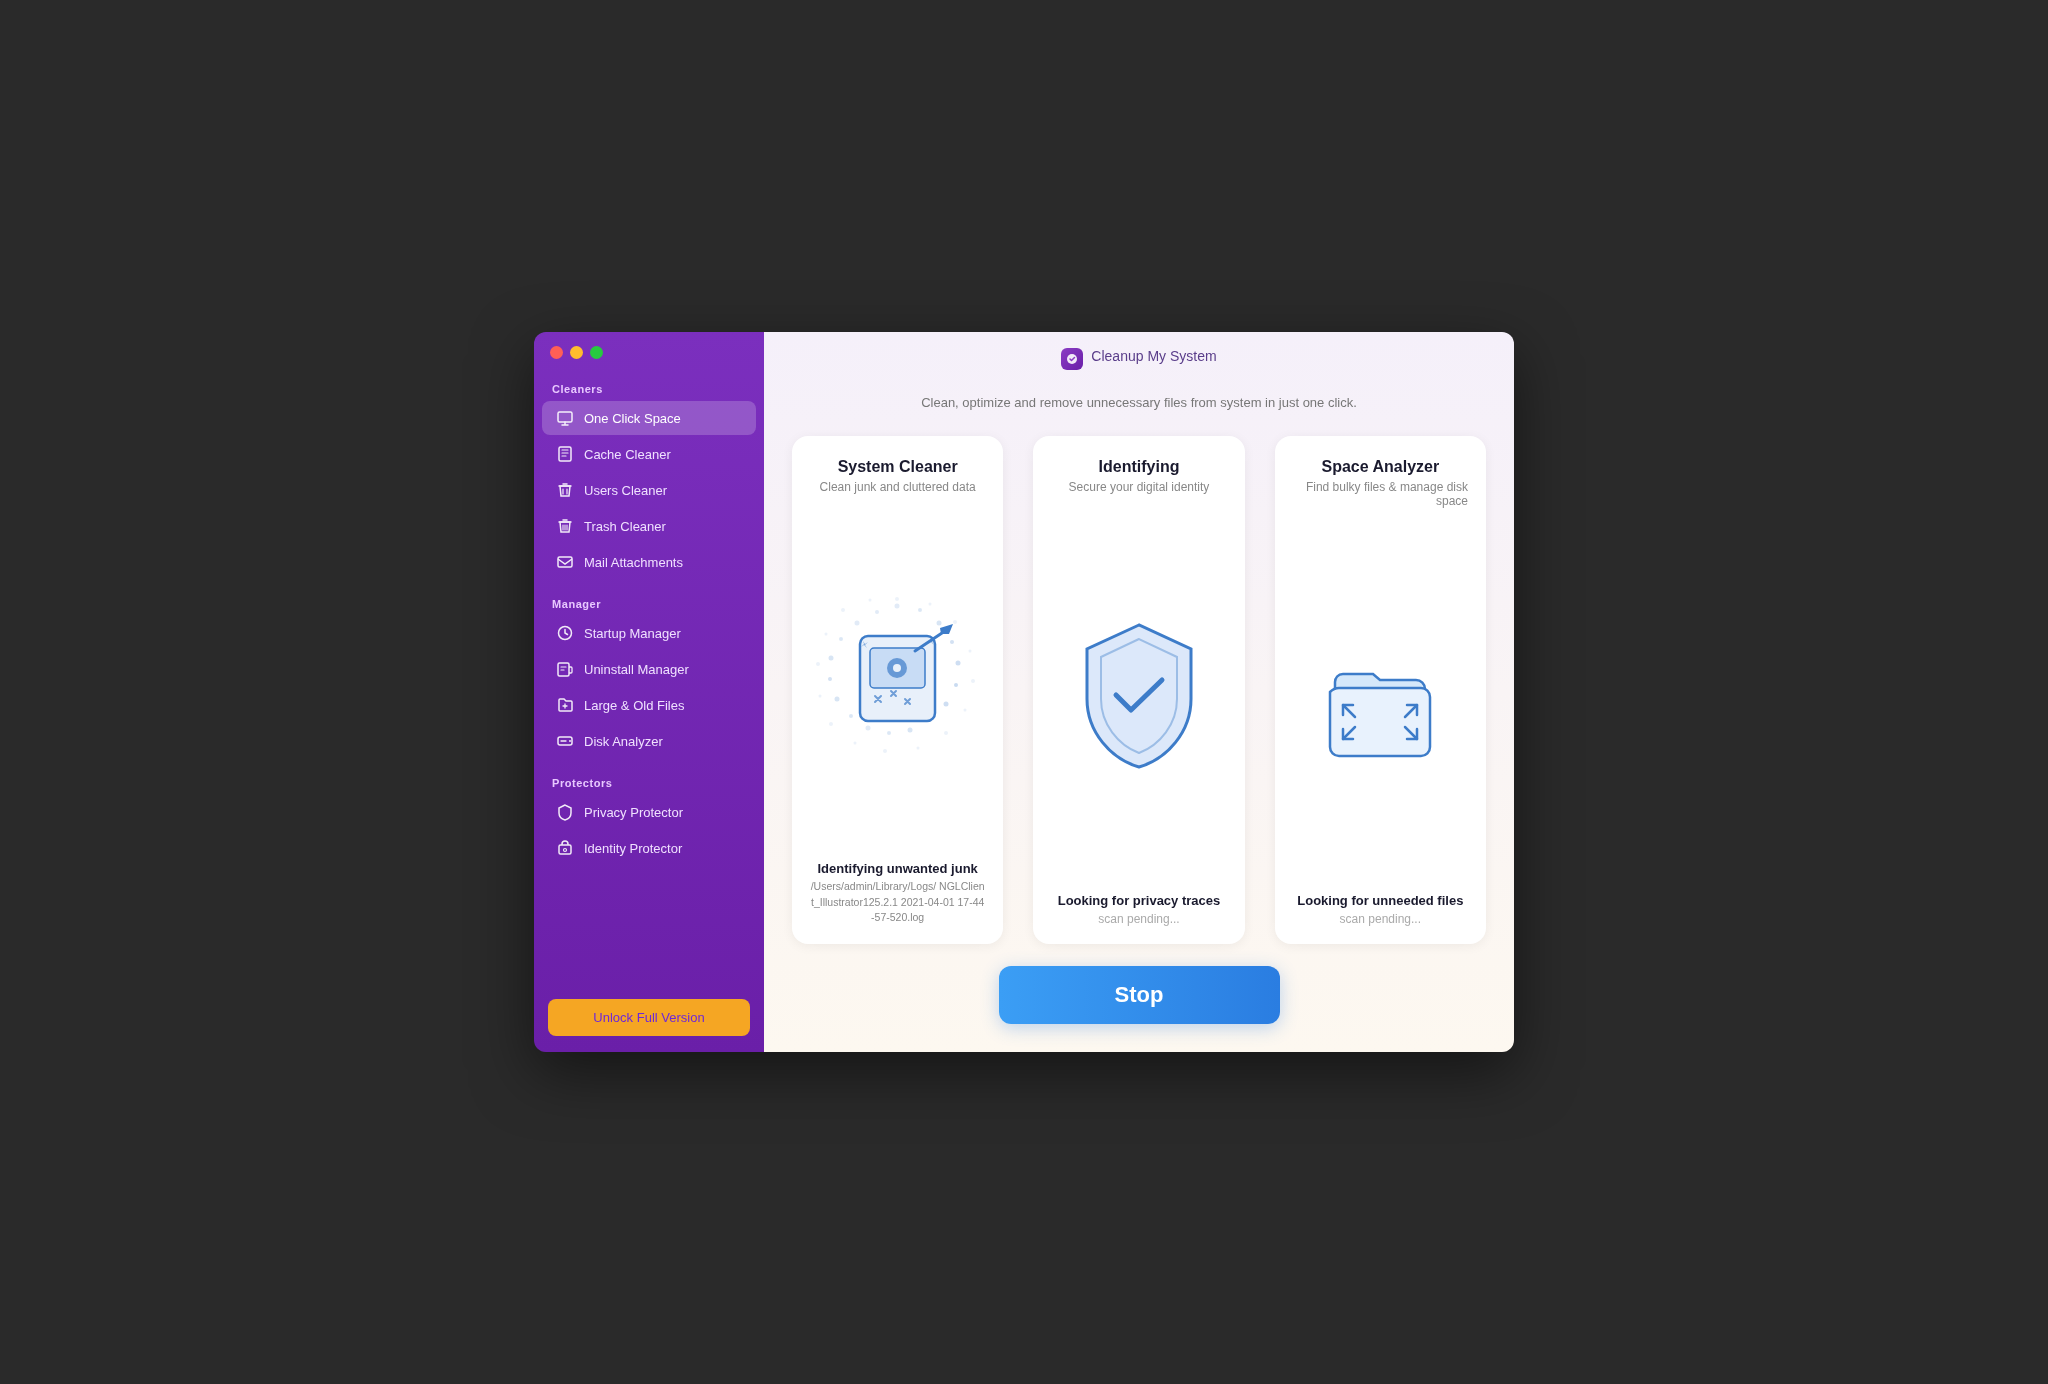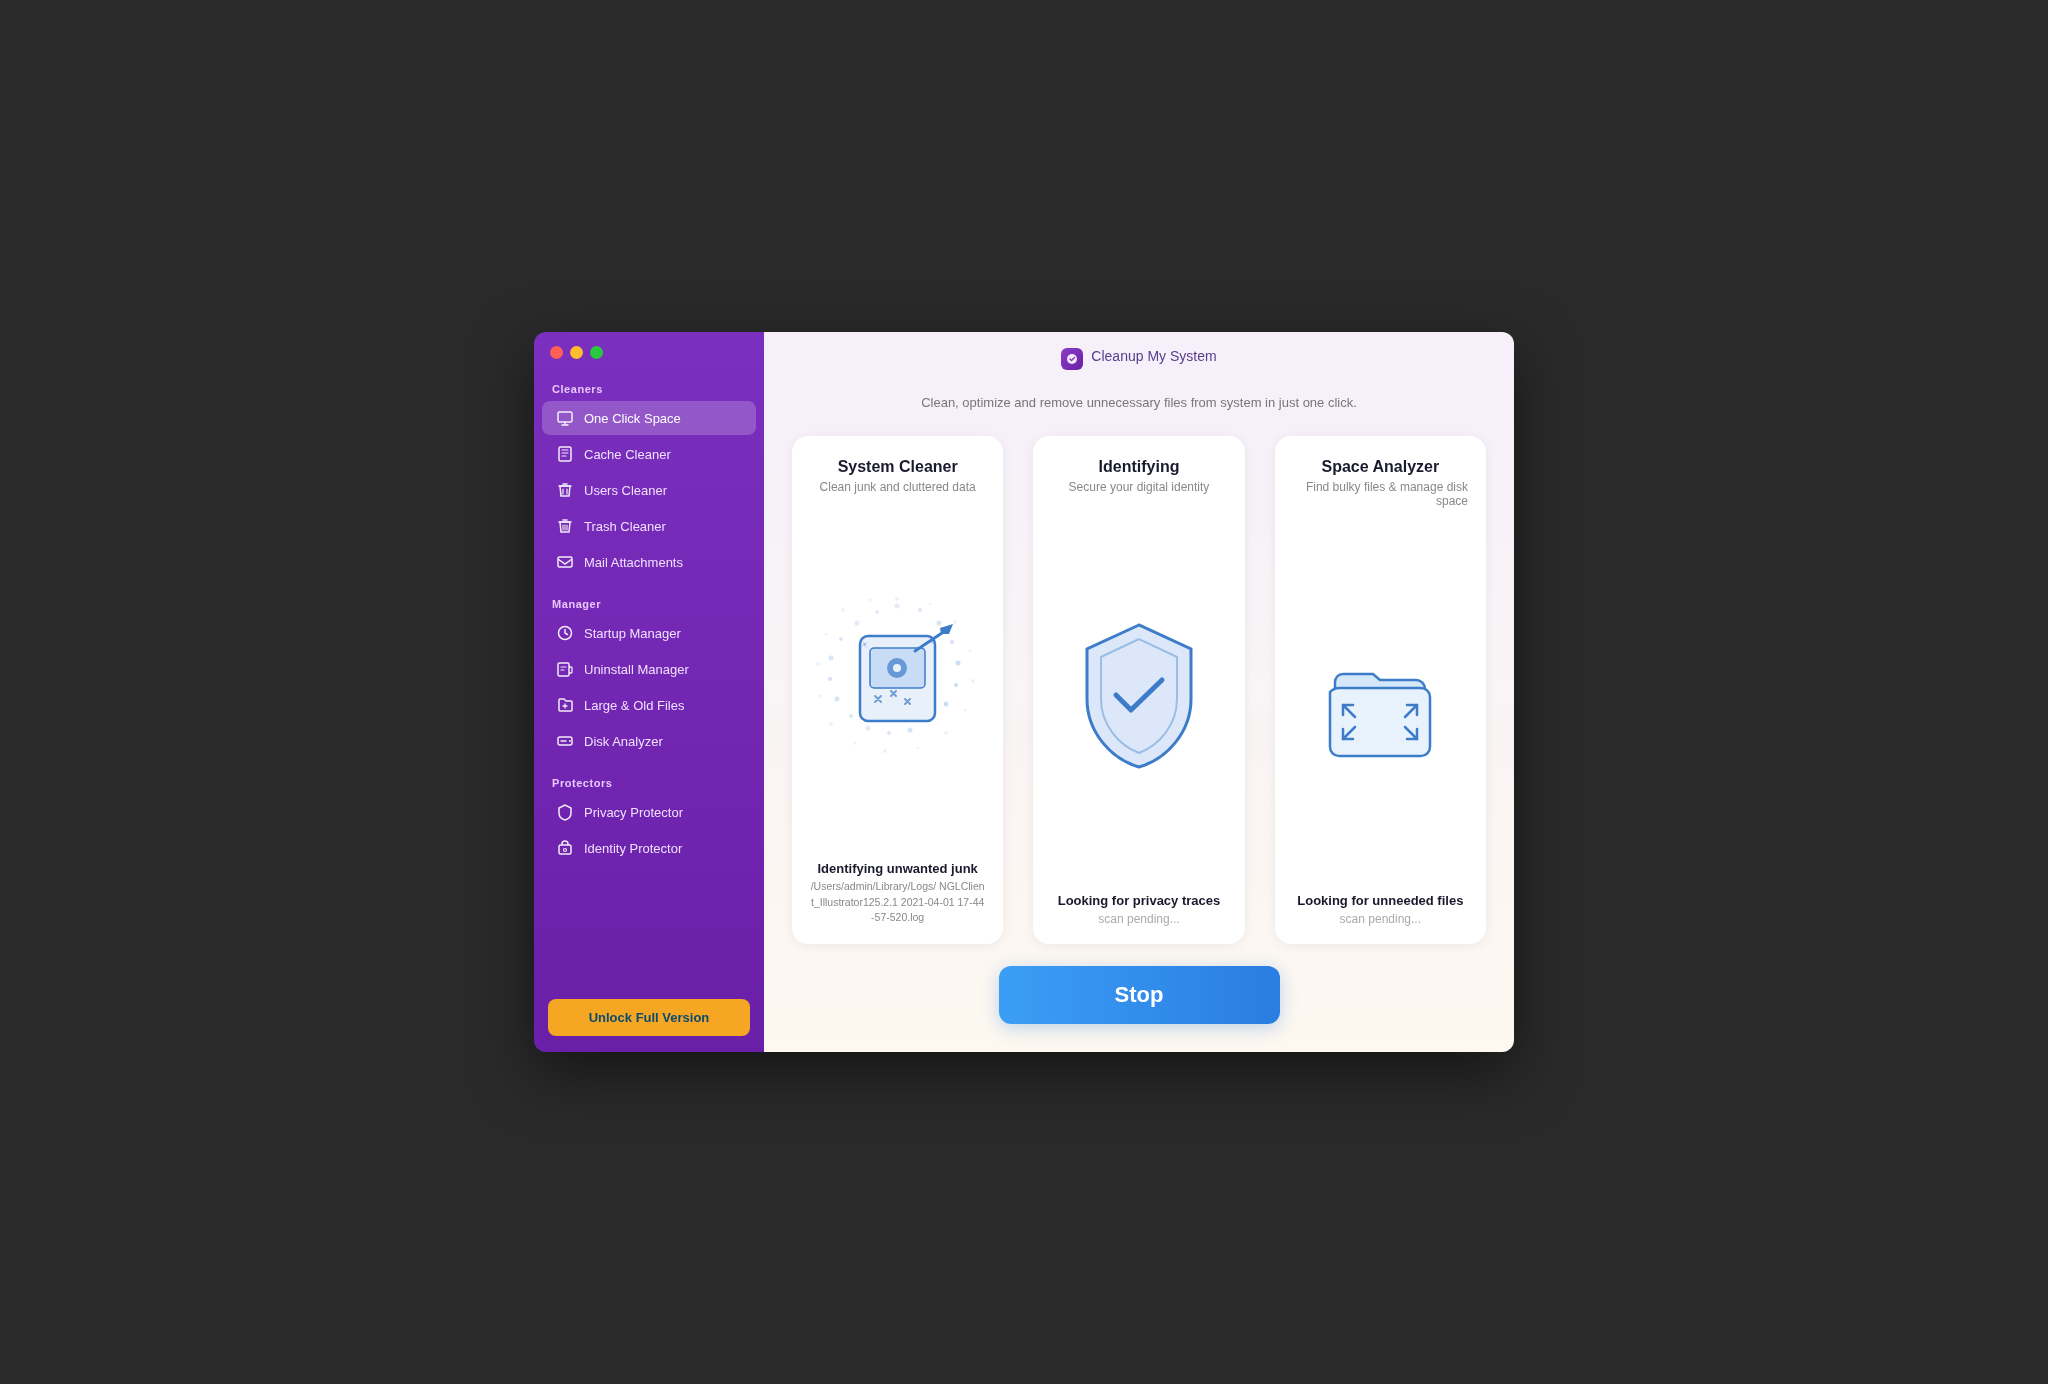--- a/index.html
+++ b/index.html
@@ -72,27 +72,27 @@
       height: 18px;
       opacity: 0.9;
       flex-shrink: 0;
     }
     .sidebar-bottom {
       margin-top: auto;
       padding: 16px 14px;
     }
     .unlock-btn {
       background: #f5a623;
-      color: #0c4a6e;
+      color: #6d28d9;
       border: none;
       border-radius: 8px;
       padding: 11px 0;
       width: 100%;
       font-size: 13px;
-      font-weight: 700;
+      font-weight: 400;
       cursor: pointer;
       text-align: center;
     }
     
     .main {
       flex: 1;
       background: linear-gradient(180deg, #f5f0fa 0%, #fdf8f0 100%);
       display: flex;
       flex-direction: column;
       align-items: stretch;

